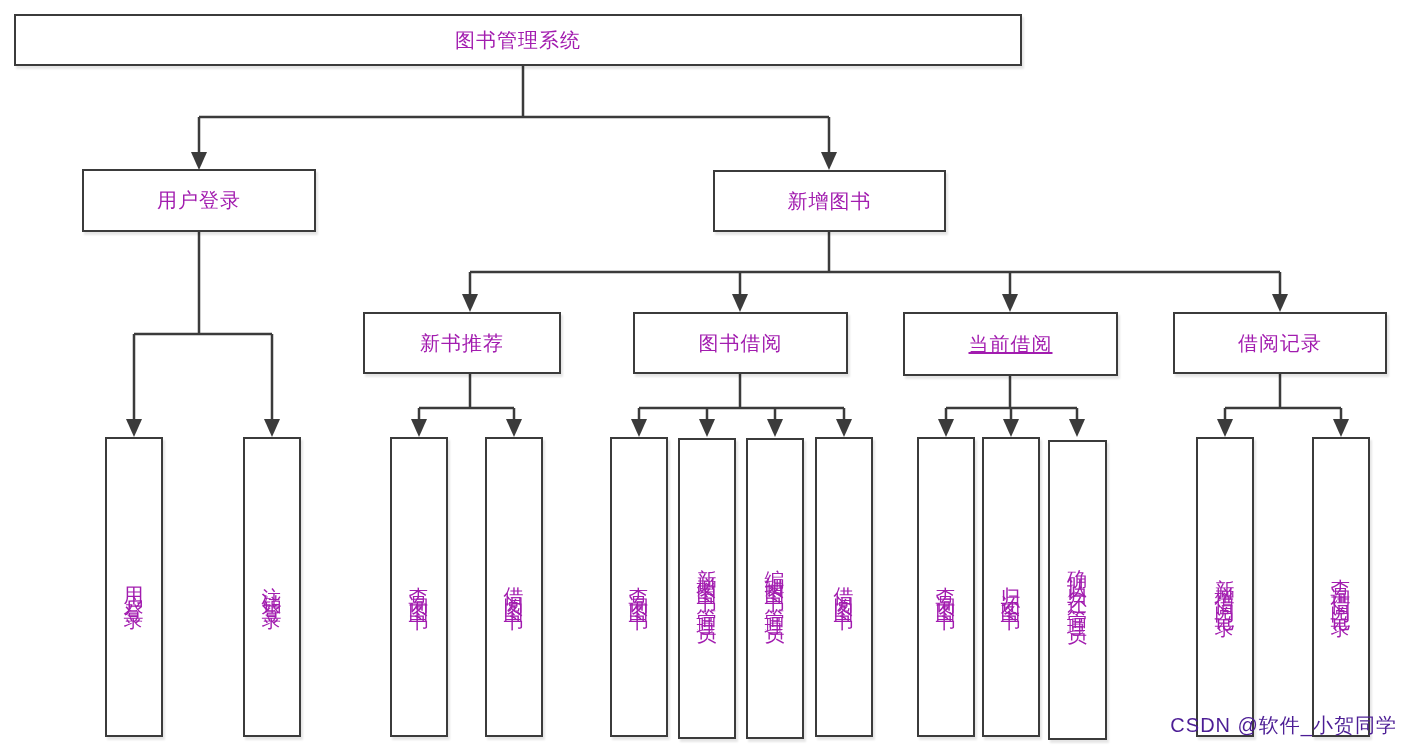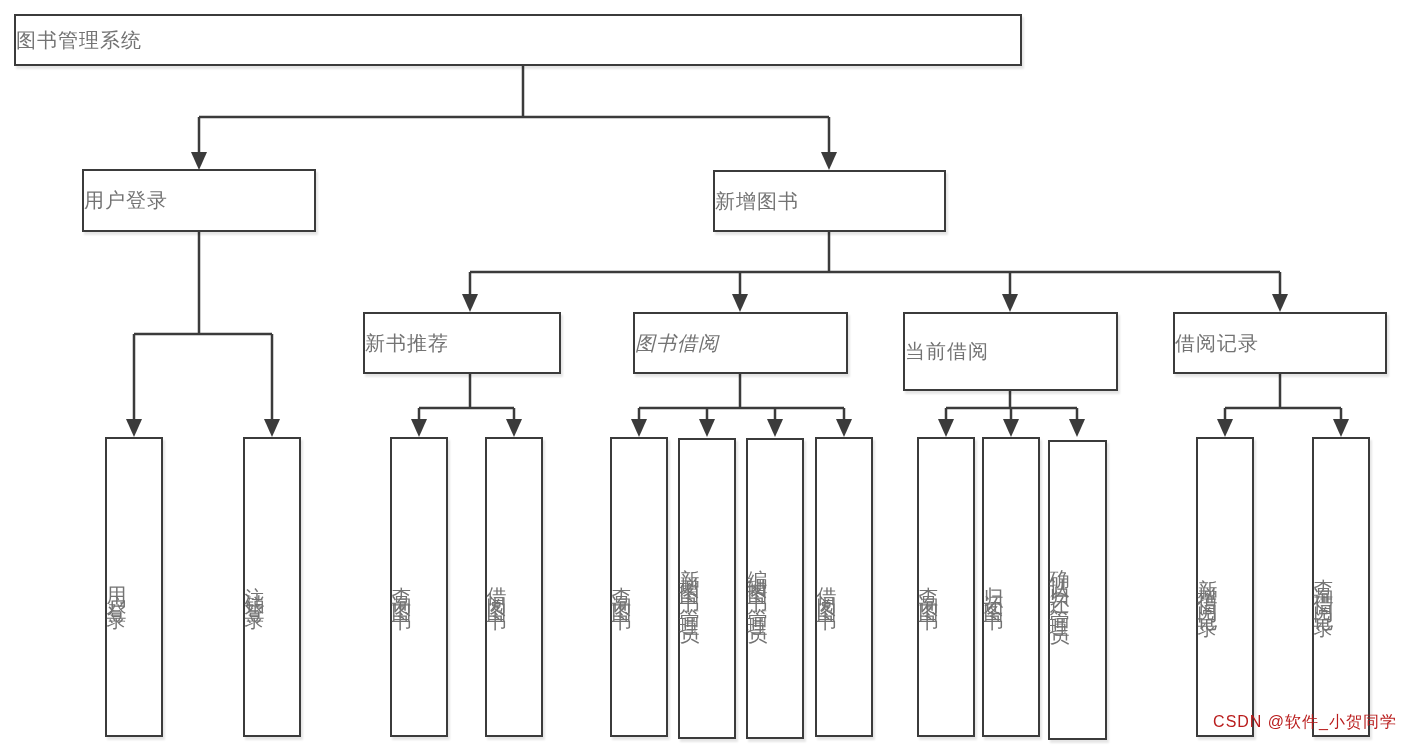--- a/index.html
+++ b/index.html
@@ -21,42 +21,43 @@
     width: 1405px; height: 747px;
     z-index: 0;
   }
   .node {
     position: absolute;
     box-sizing: border-box;
     border: 2.5px solid #3b3b3b;
     background: #ffffff;
     display: flex;
     align-items: center;
-    color: #737373;
+    justify-content: center;
+    color: #a21caf;
     font-size: 20px;
     z-index: 1;
     box-shadow: 2px 3px 2px rgba(0,0,0,0.10);
   }
   .node .hlabel {
     white-space: nowrap;
     letter-spacing: 1px;
   }
   .vnode .vlabel {
     writing-mode: vertical-rl;
     text-orientation: mixed;
     letter-spacing: 8px;
     line-height: 1;
     font-size: 20px;
   }
   .watermark {
     position: absolute;
     top: 712px;
     right: 8px;
-    font-size: 16px;
-    color: #b91c1c;
+    font-size: 20px;
+    color: #4c1d95;
     letter-spacing: 1px;
     z-index: 2;
     white-space: nowrap;
   }
 </style>
 </head>
 <body>
 
 <div class="stage">
 
@@ -127,24 +128,24 @@
   <div class="node" style="left:82px; top:169px; width:234px; height:63px;">
     <span class="hlabel">用户登录</span>
   </div>
   <div class="node" style="left:713px; top:170px; width:233px; height:62px;">
     <span class="hlabel">新增图书</span>
   </div>
 
   <div class="node" style="left:363px; top:312px; width:198px; height:62px;">
     <span class="hlabel">新书推荐</span>
   </div>
-  <div class="node" style="left:633px; top:312px; width:215px; height:62px;font-style:italic;">
+  <div class="node" style="left:633px; top:312px; width:215px; height:62px;">
     <span class="hlabel">图书借阅</span>
   </div>
-  <div class="node" style="left:903px; top:312px; width:215px; height:79px;">
+  <div class="node" style="left:903px; top:312px; width:215px; height:64px;text-decoration:underline;">
     <span class="hlabel">当前借阅</span>
   </div>
   <div class="node" style="left:1173px; top:312px; width:214px; height:62px;">
     <span class="hlabel">借阅记录</span>
   </div>
 
   <div class="node vnode" style="left:105px; top:437px; width:58px; height:300px;">
     <span class="vlabel">用户登录</span>
   </div>
   <div class="node vnode" style="left:243px; top:437px; width:58px; height:300px;">

